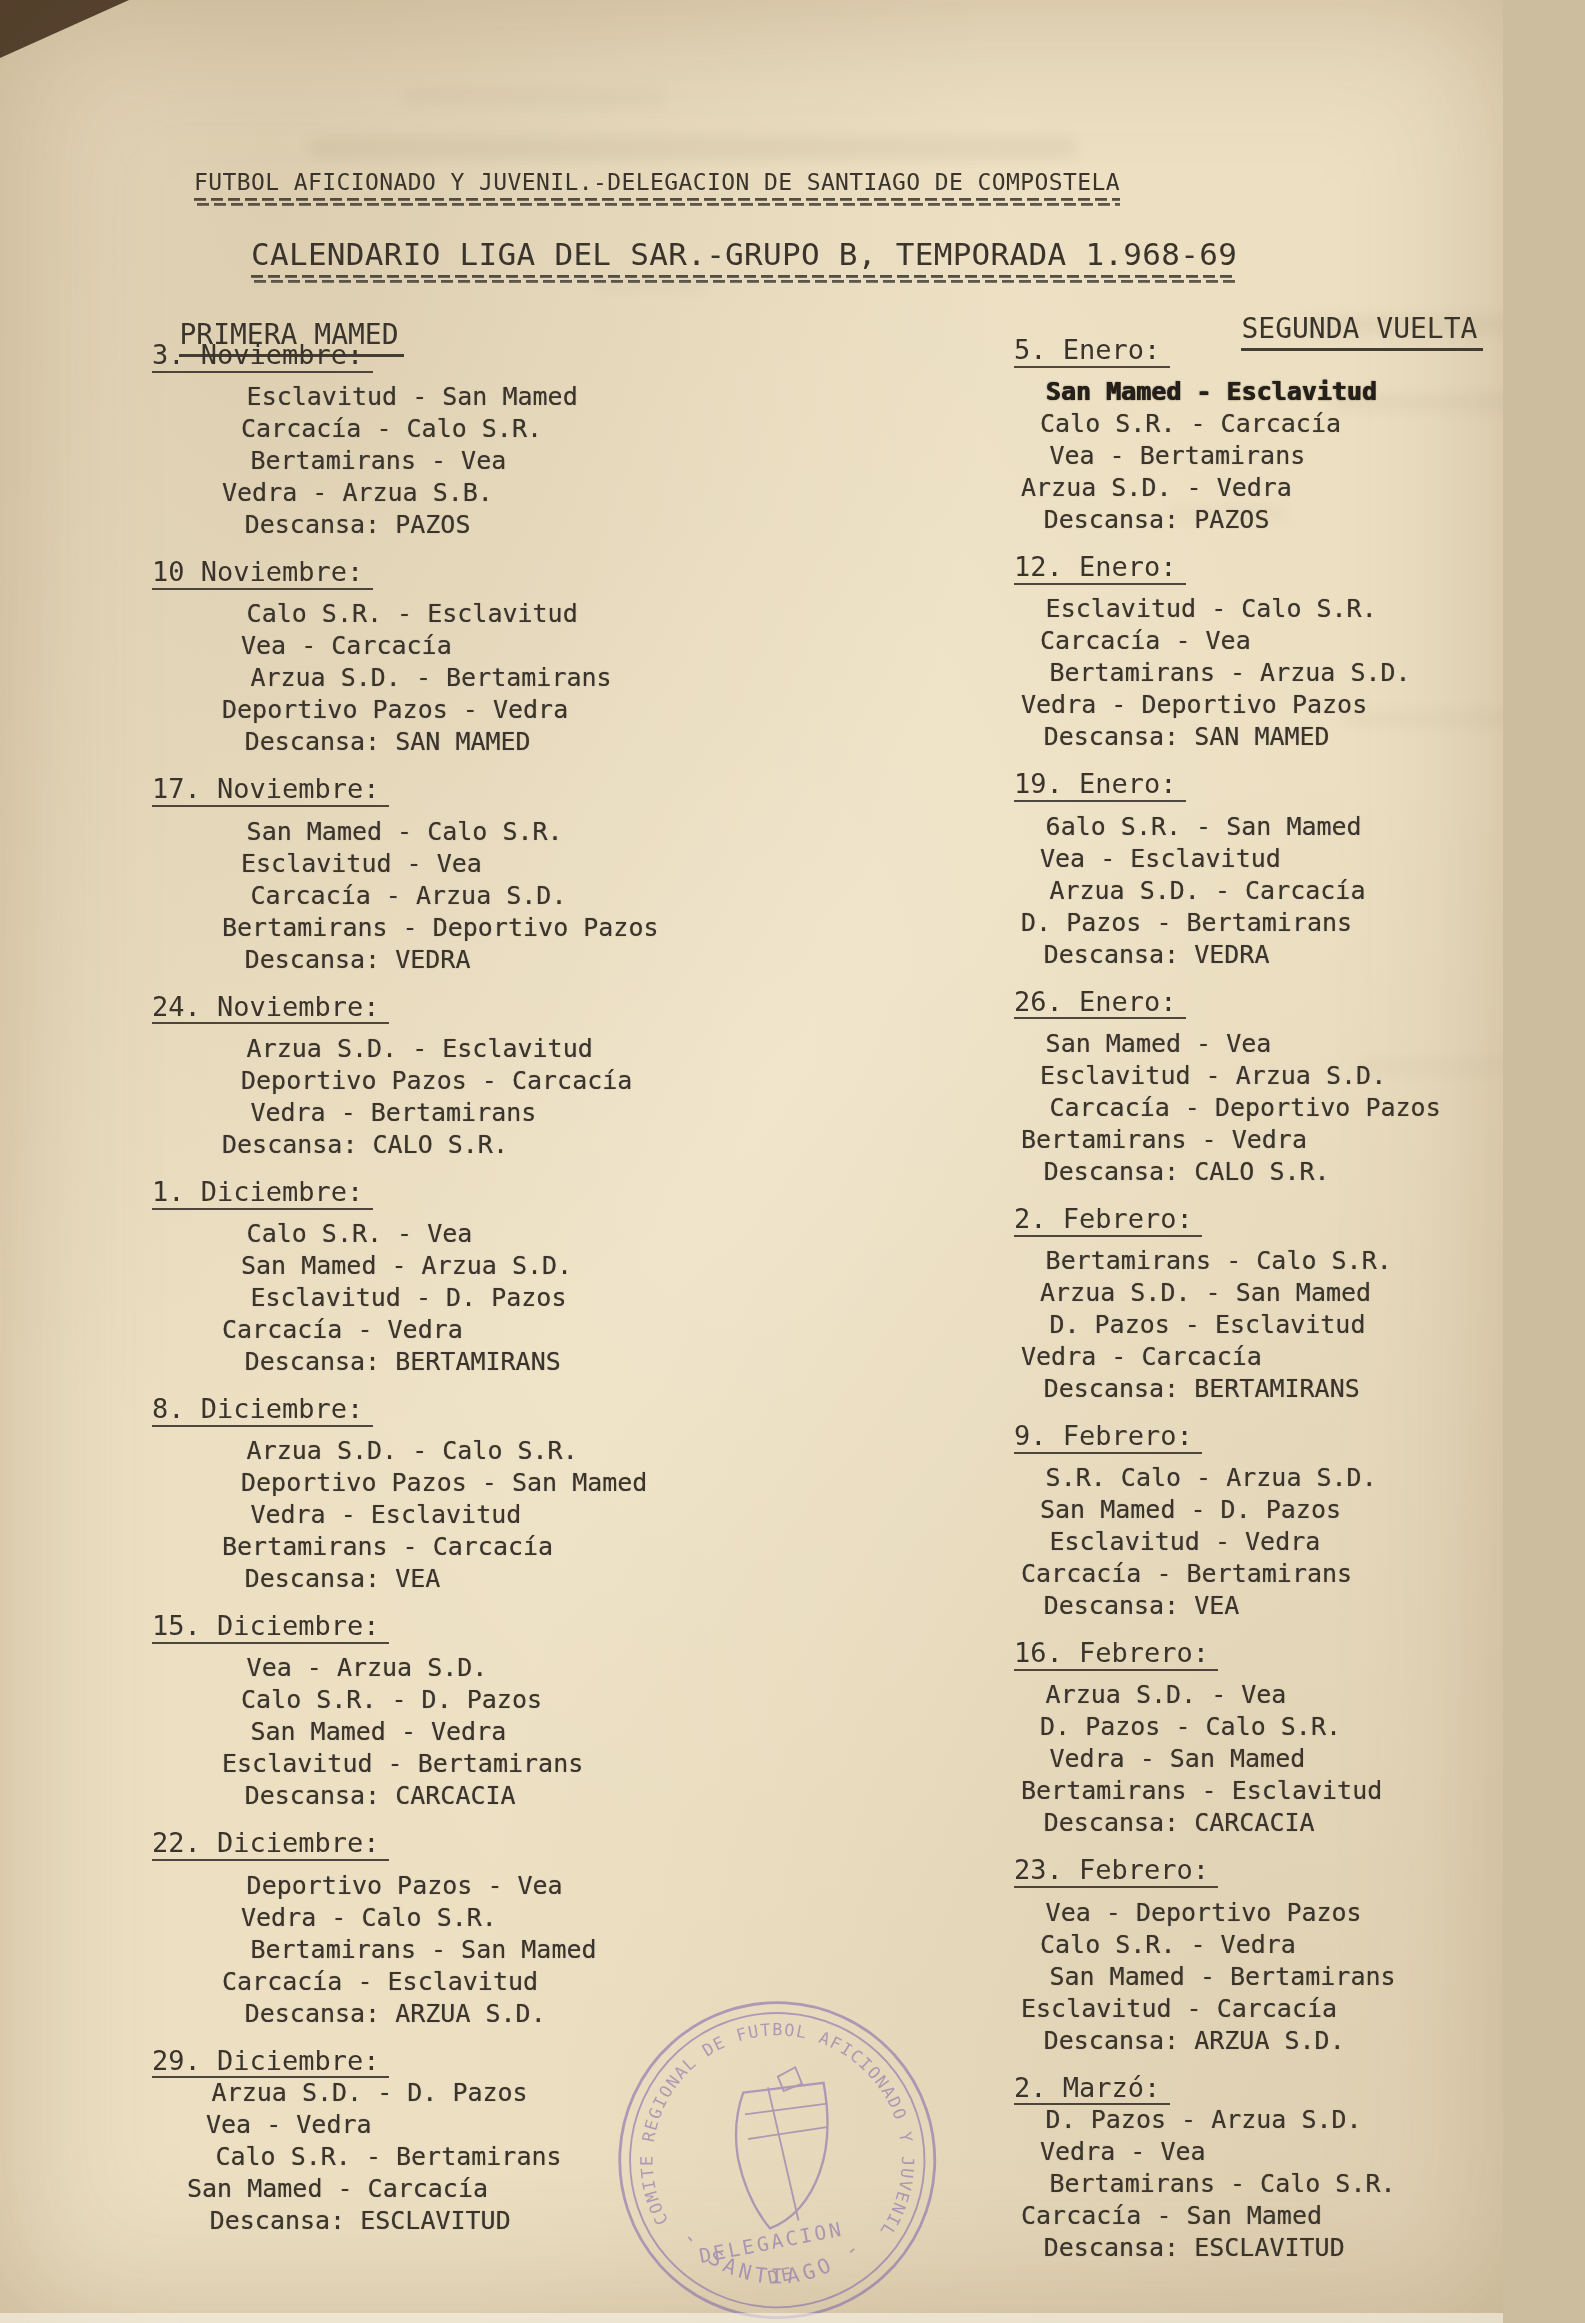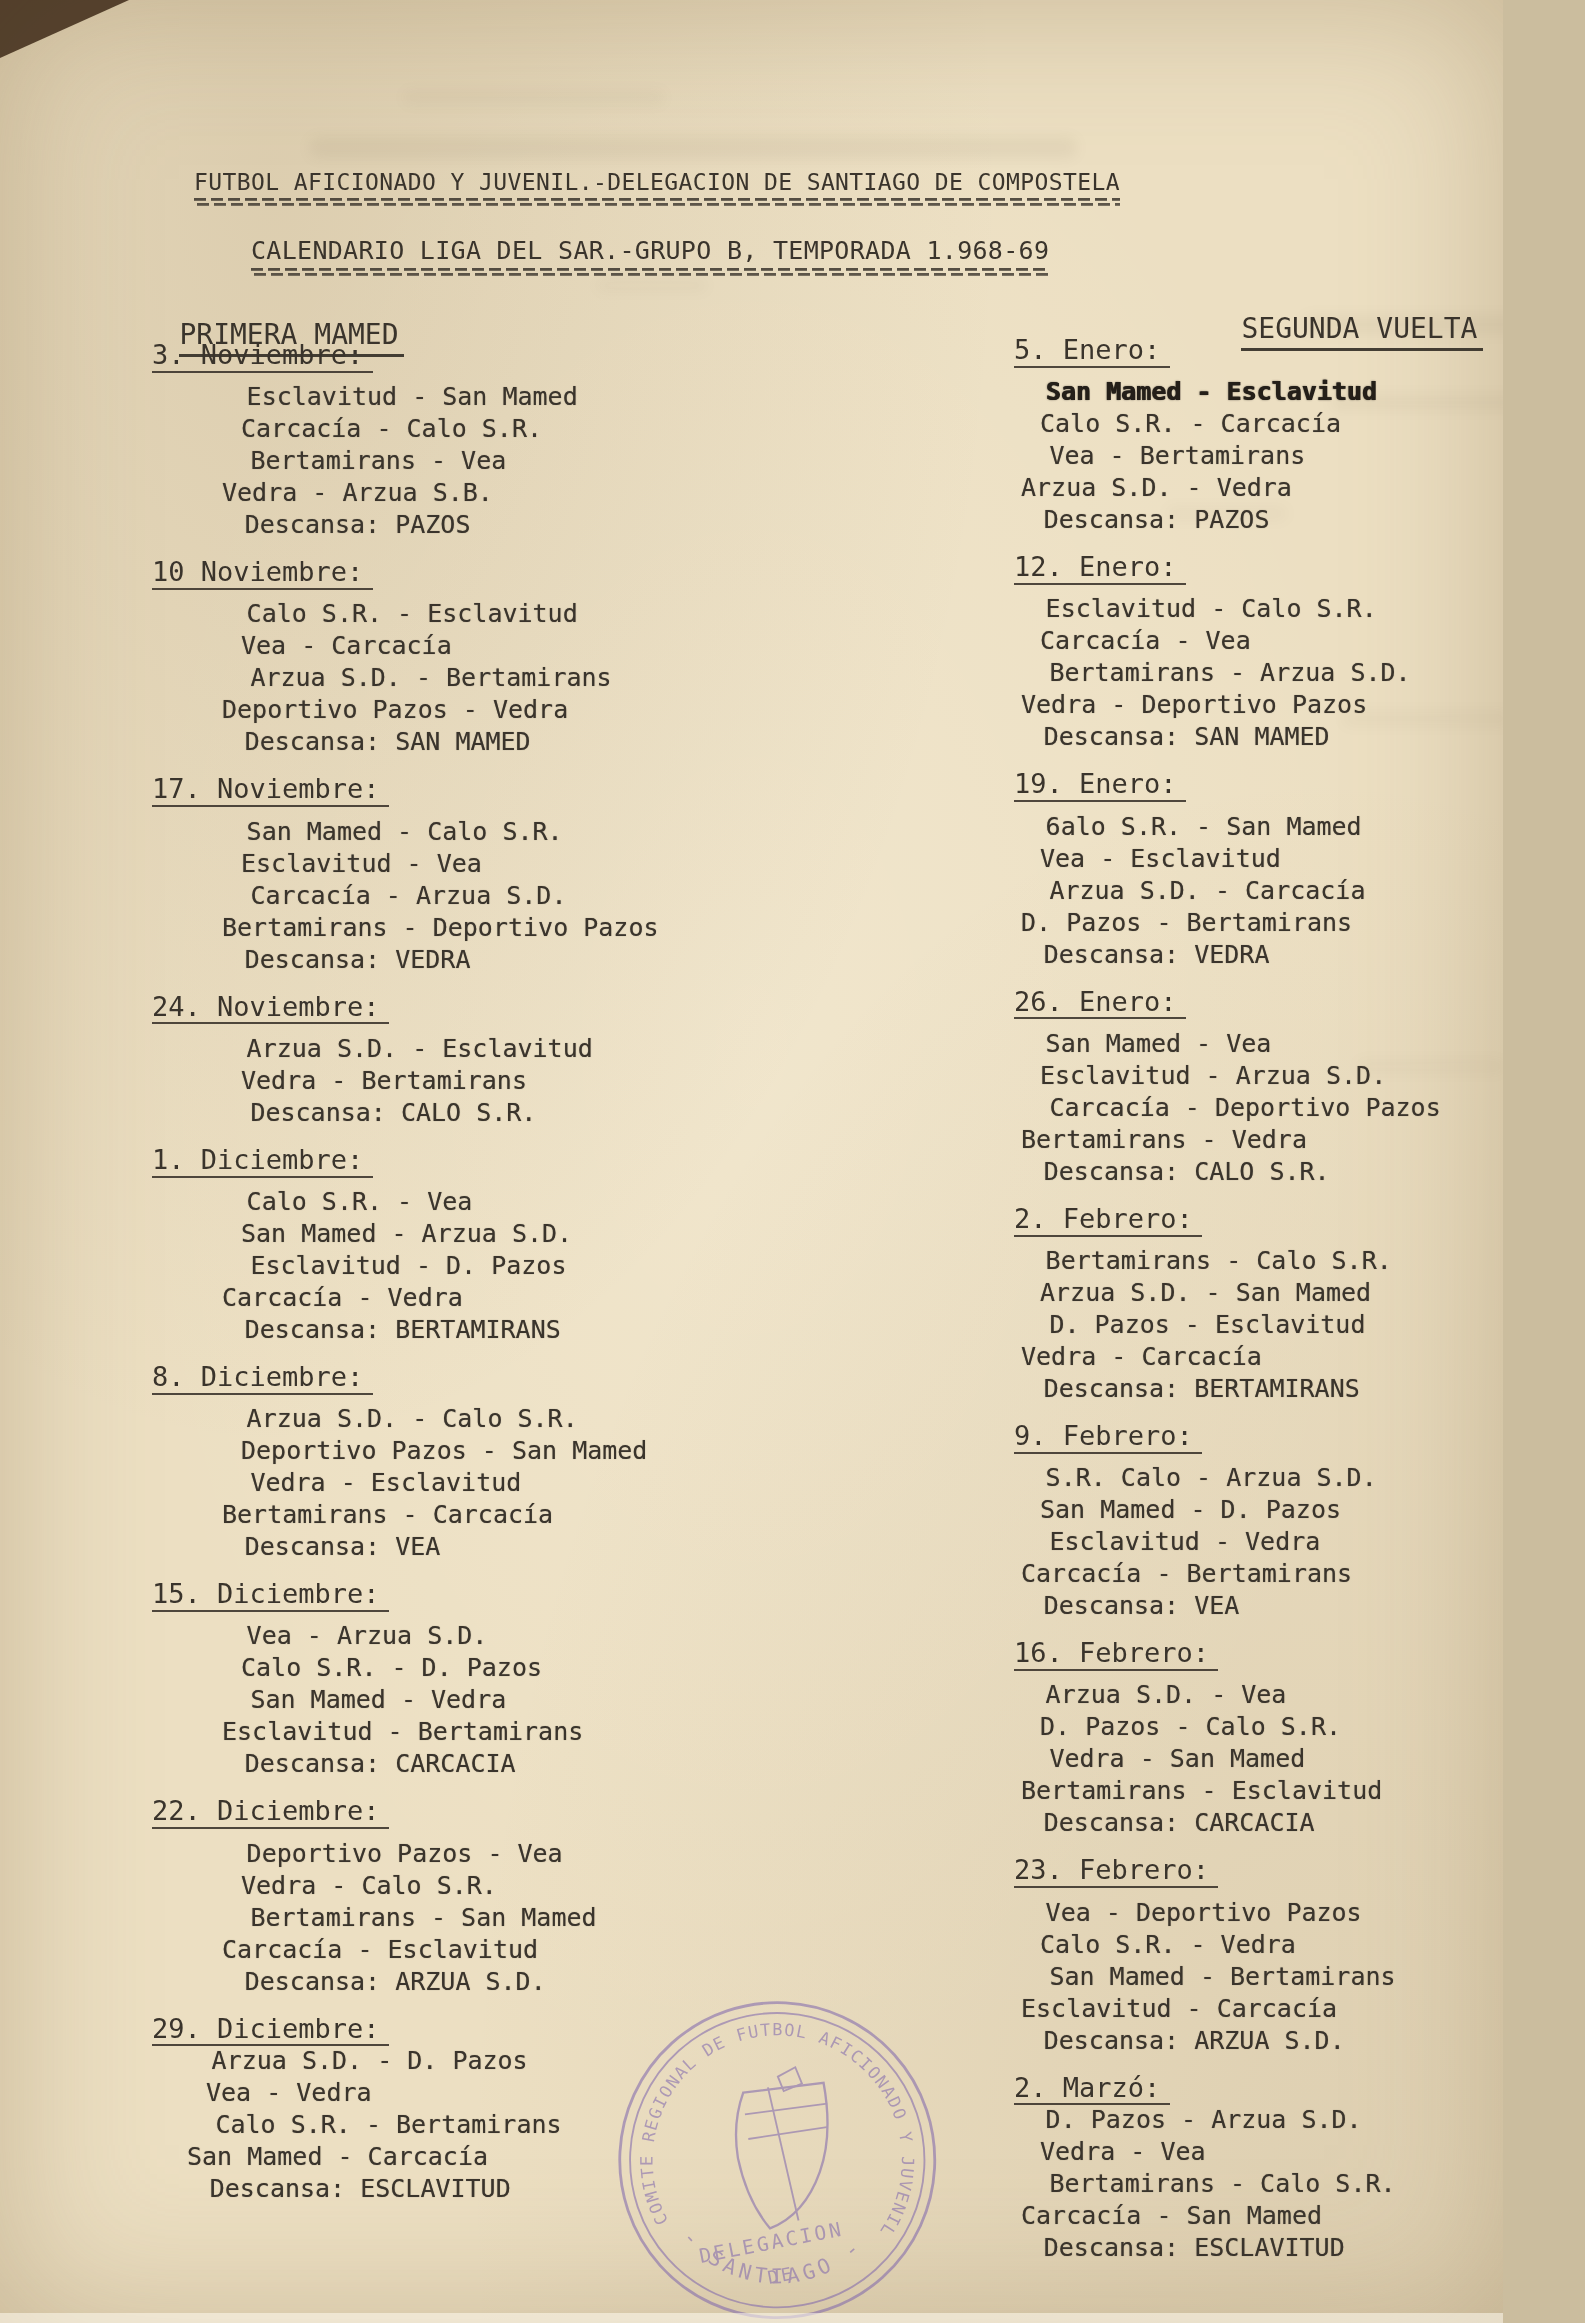--- a/index.html
+++ b/index.html
@@ -28,21 +28,21 @@
   .s3{left:1302px;top:315px;width:220px;height:19px;opacity:.12;}
   .s4{left:1330px;top:394px;width:192px;height:17px;opacity:.10;}
   .s5{left:1342px;top:710px;width:169px;height:17px;opacity:.08;}
   .s6{left:1166px;top:506px;width:122px;height:15px;opacity:.08;}
   .s7{left:596px;top:279px;width:112px;height:13px;opacity:.08;}
   .s8{left:1356px;top:1059px;width:150px;height:15px;opacity:.07;}
 
   .title{position:absolute;left:194px;top:169px;display:inline-block;}
   .title .t{font-size:23px;letter-spacing:0.4px;white-space:pre;}
   .subtitle{position:absolute;left:251px;top:236px;display:inline-block;}
-  .subtitle .t{font-size:25px;letter-spacing:0.3px;white-space:pre;}
+  .subtitle .t{font-size:31px;letter-spacing:0.3px;white-space:pre;}
   .dashes{height:9.4px;margin-top:2.8px;
     background:
       repeating-linear-gradient(90deg, rgba(58,52,44,.85) 0 12px, transparent 12px 17px) 0 0/100% 2.8px no-repeat,
       repeating-linear-gradient(90deg, rgba(58,52,44,.8) 0 12px, transparent 12px 17px) 2.8px 5.6px/100% 2.8px no-repeat;}
 
   .col-head{position:absolute;font-size:28px;white-space:pre;}
   .col-head span{border-bottom:3.7px solid rgba(50,44,37,.9);padding:0 5.6px 2.8px 0;}
   .ph-left{left:112px;top:285px;}
   .ph-right{left:1174px;top:279px;}
 
@@ -120,20 +120,21 @@
         <div class="date"><span>17. Noviembre:</span></div>
         <div class="line">San Mamed - Calo S.R.</div>
         <div class="line">Esclavitud - Vea</div>
         <div class="line">Carcacía - Arzua S.D.</div>
         <div class="line">Bertamirans - Deportivo Pazos</div>
         <div class="line">Descansa: VEDRA</div>
       </div>
       <div class="section">
         <div class="date"><span>24. Noviembre:</span></div>
         <div class="line">Arzua S.D. - Esclavitud</div>
+        <div class="line">Deportivo Pazos - Carcacía</div>
         <div class="line">Vedra - Bertamirans</div>
         <div class="line">Descansa: CALO S.R.</div>
       </div>
       <div class="section">
         <div class="date"><span>1. Diciembre:</span></div>
         <div class="line">Calo S.R. - Vea</div>
         <div class="line">San Mamed - Arzua S.D.</div>
         <div class="line">Esclavitud - D. Pazos</div>
         <div class="line">Carcacía - Vedra</div>
         <div class="line">Descansa: BERTAMIRANS</div>

